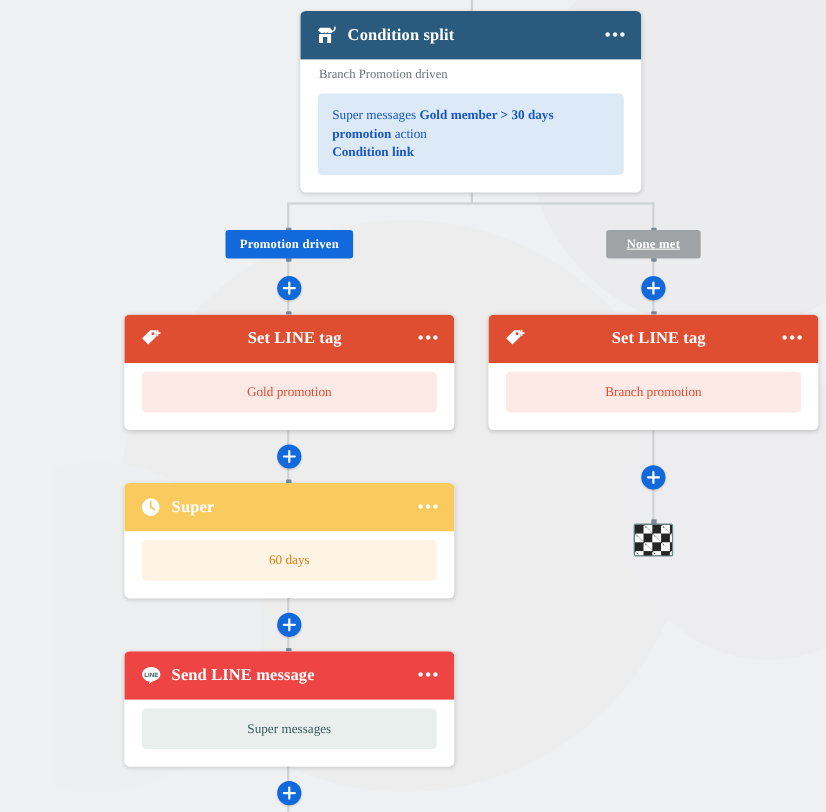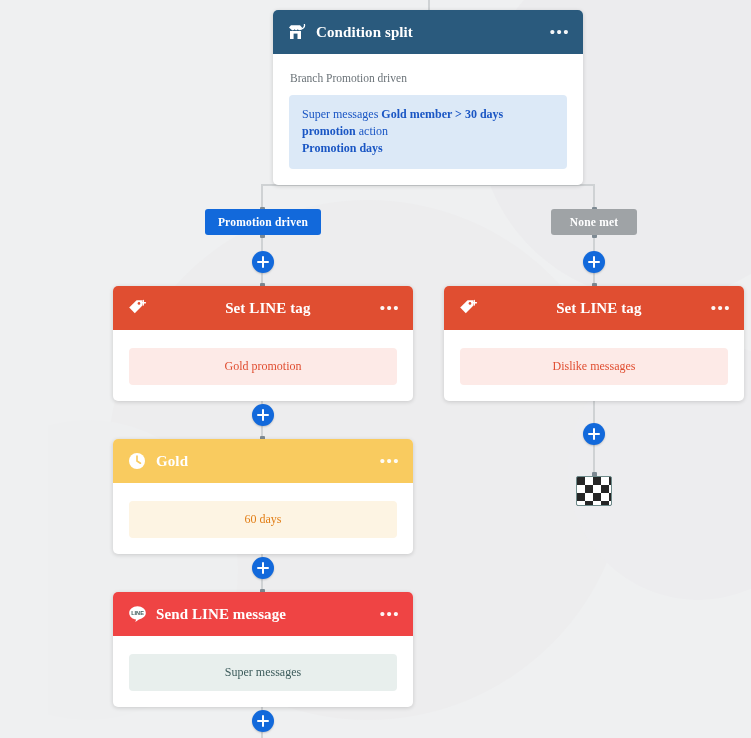--- a/index.html
+++ b/index.html
@@ -99,21 +99,21 @@
   .dots {
     letter-spacing: 1.5px;
     font-size: 15px;
     line-height: 8px;
     color: #fff;
     cursor: pointer;
     font-family: "Liberation Sans", sans-serif;
     opacity: .95;
   }
   .card-body {
-    padding: 18px 16px 16px 16px;
+    padding: 8px 16px 16px 16px;
   }
   .icon-wrap {
     width: 20px;
     height: 20px;
     display: flex;
     align-items: center;
     justify-content: center;
   }
 
   
@@ -142,21 +142,21 @@
     line-height: 26px;
     text-align: center;
     color: #fff;
     font-size: 11.5px;
     font-weight: bold;
     border-radius: 3px;
     cursor: pointer;
     letter-spacing: .2px;
   }
   #pill-promotion { left: 157px; top: 209px; width: 116px; background: #1269db; text-align: center; }
-  #pill-none      { left: 503px; top: 209px; width: 86px;  background: #9fa3a6; }
+  #pill-none      { left: 503px; top: 209px; width: 86px;  background: #9fa3a6; text-decoration: underline; }
 
   
   .card-tag .card-header { background: #e04e31; text-align: center; }
   #card-tag-left  { left: 65px;  top: 286px; width: 300px; }
   #card-tag-right { left: 396px; top: 286px; width: 300px; }
   .value-box {
     border-radius: 4px;
     text-align: center;
     font-size: 12px;
     padding: 11px 8px;
@@ -243,21 +243,21 @@
           <rect x="5.6" y="9.6" width="3.9" height="5.4" fill="#2a5a7d"></rect>
           <path d="M13.6 5.0 Q17.2 3.4 16.4 0.4" stroke="#ffffff" stroke-width="1.3" fill="none" stroke-linecap="round"></path>
         </svg>
       </span>
       <span class="card-title">Condition split</span>
       <span class="dots">•••</span>
     </div>
     <div class="card-body">
       <div class="branch-label">Branch Promotion driven</div>
       <div class="rich-box">
-        <span>Super messages </span><b>Gold member &gt; 30 days promotion</b><span> action</span><br><b>Promotion days</b>
+        <span>Super messages </span><b>Gold member &gt; 30 days promotion</b><span> action</span><br><b>Condition link</b>
       </div>
     </div>
   </div>
 
   <div class="pill" id="pill-promotion">Promotion driven</div>
   <div class="pill" id="pill-none">None met</div>
 
   <div class="plus-btn" style="left:204px; top:251px;"></div>
   <div class="plus-btn" style="left:535px; top:251px;"></div>
   <div class="plus-btn" style="left:204px; top:404px;"></div>
@@ -288,33 +288,33 @@
         <svg width="19" height="18" viewBox="0 0 19 18" aria-hidden="true">
           <path d="M1.2 8.6 L8.6 1.2 H14.2 V6.8 L6.8 14.2 Z" fill="#ffffff"></path>
           <circle cx="11.0" cy="4.4" r="1.35" fill="#e04e31"></circle>
           <path d="M15.2 1.6 V6.0 M13.0 3.8 H17.4" stroke="#ffffff" stroke-width="1.5" stroke-linecap="round"></path>
         </svg>
       </span>
       <span class="card-title">Set LINE tag</span>
       <span class="dots">•••</span>
     </div>
     <div class="card-body">
-      <div class="value-box red">Dislike messages</div>
+      <div class="value-box red">Branch promotion</div>
     </div>
   </div>
 
   <div class="card" id="card-wait">
     <div class="card-header">
       <span class="icon-wrap">
         <svg width="18" height="18" viewBox="0 0 18 18" aria-hidden="true">
           <circle cx="9" cy="9" r="8" fill="#ffffff"></circle>
           <path d="M9 4.2 V9 L12.4 11.2" stroke="#f9cb5f" stroke-width="1.7" fill="none" stroke-linecap="round" stroke-linejoin="round"></path>
         </svg>
       </span>
-      <span class="card-title">Gold</span>
+      <span class="card-title">Super</span>
       <span class="dots">•••</span>
     </div>
     <div class="card-body">
       <div class="value-box yellow">60 days</div>
     </div>
   </div>
 
   <div class="card" id="card-message">
     <div class="card-header">
       <span class="icon-wrap">

